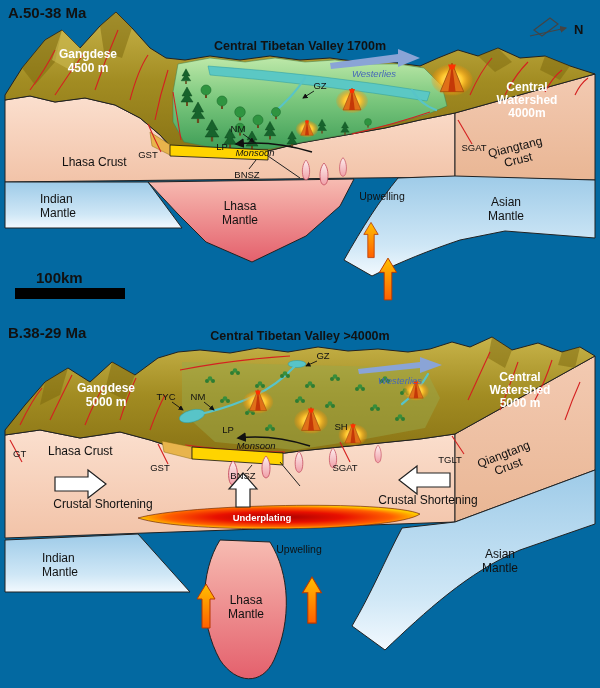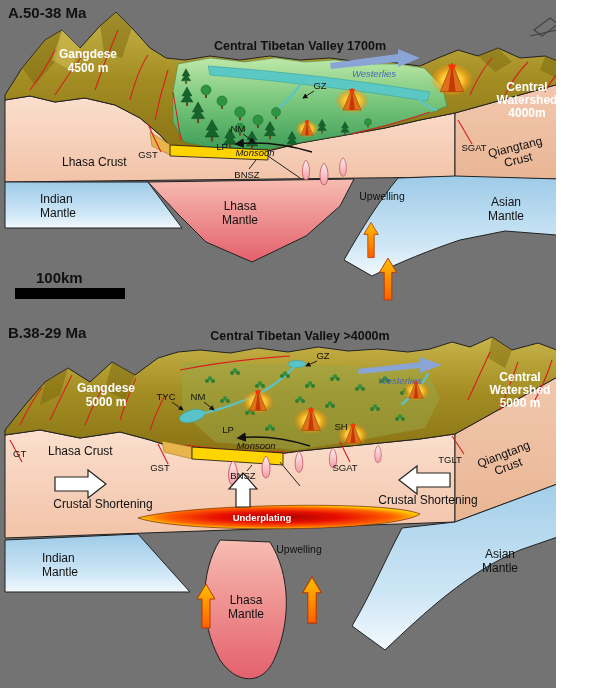--- a/index.html
+++ b/index.html
@@ -1,16 +1,16 @@
 <!DOCTYPE html>
 <html><head>
 <meta charset="utf-8">
 <style>
   html,body{margin:0;padding:0;background:#fff;}
-  .stage{width:556px;height:688px;background:#737373;position:relative;overflow:hidden;
+  .stage{width:600px;height:688px;background:#0369a1;position:relative;overflow:hidden;
          font-family:"Liberation Sans",sans-serif;}
   svg text{font-family:"Liberation Sans",sans-serif;fill:#111;}
   .t-title{font-size:15px;font-weight:bold;}
   .t-valley{font-size:12.5px;font-weight:bold;}
   .t-mtn{font-size:12px;font-weight:bold;fill:#fff;}
   .t-med{font-size:12px;}
   .t-sm{font-size:9.5px;}
   .t-it{font-size:9.5px;font-style:italic;}
   .t-west{fill:#4668b8;}
   .t-up{font-size:10.5px;}

